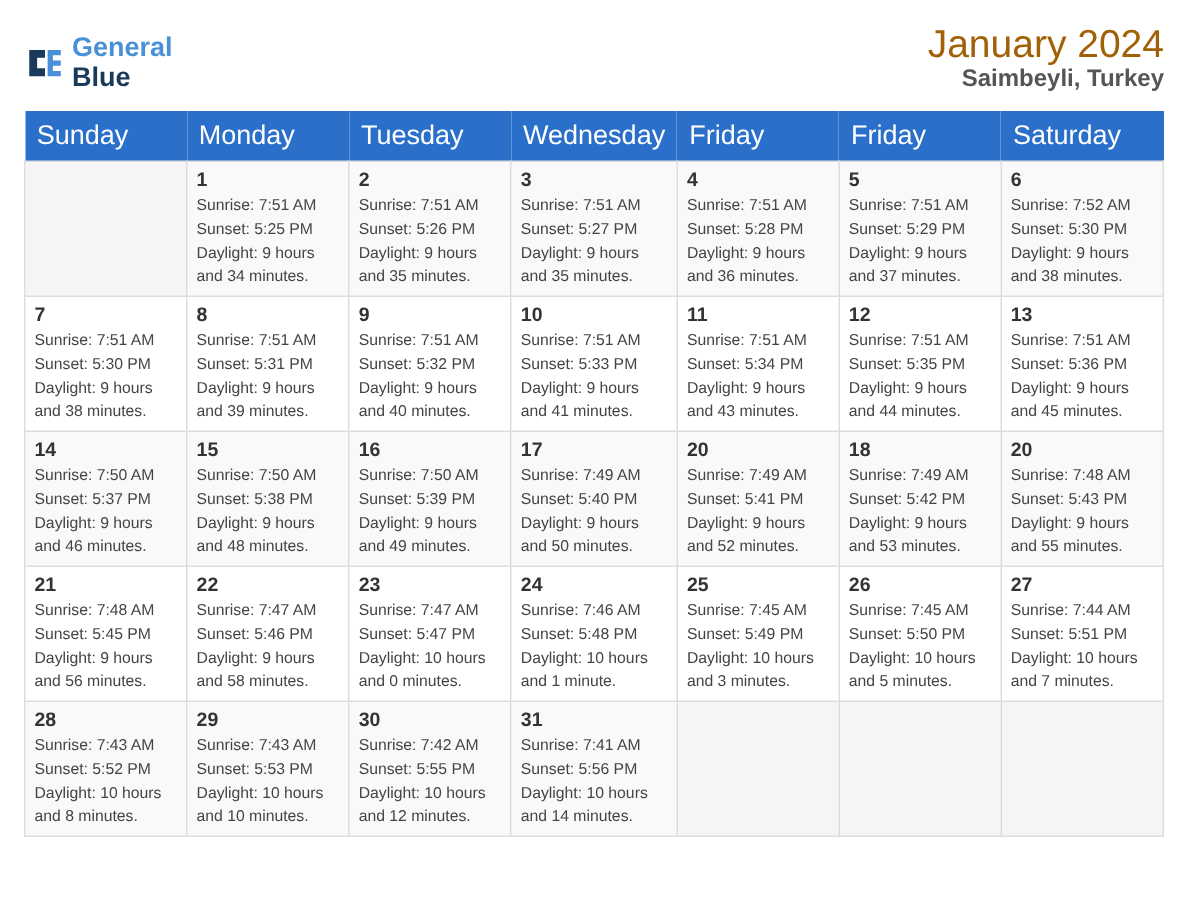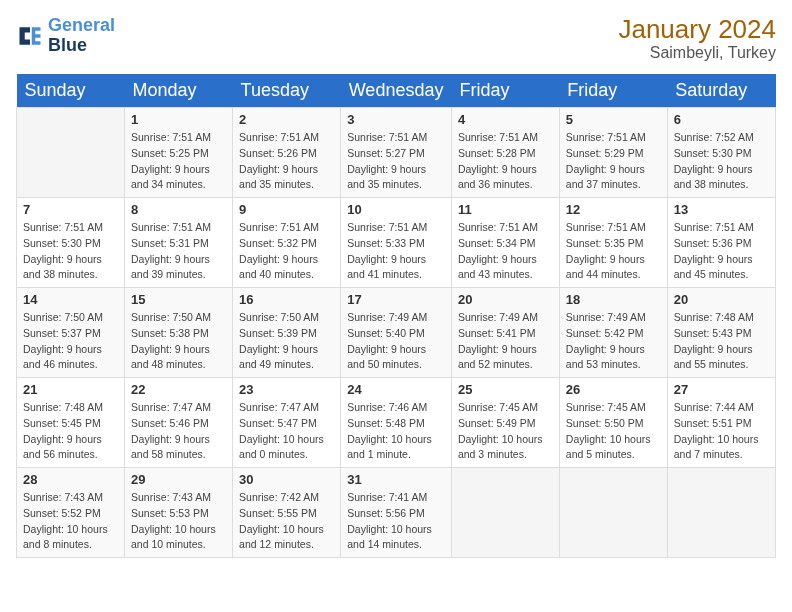--- a/index.html
+++ b/index.html
@@ -6,21 +6,21 @@
     body {
       font-family: Arial, sans-serif;
       background: #fff;
       width: 792px;
       min-height: 612px;
       padding: 16px;
     }
     .header {
       display: flex;
       justify-content: space-between;
-      align-items: flex-start;
+      align-items: flex-end;
       margin-bottom: 12px;
     }
     .logo {
       display: flex;
       align-items: center;
       gap: 4px;
     }
     .logo-text {
       font-size: 18px;
       font-weight: bold;
@@ -40,20 +40,21 @@
     .month-title {
       font-size: 26px;
       font-weight: 300;
       color: #a16207;
       line-height: 1;
     }
     .location-title {
       font-size: 16px;
       color: #555;
       margin-top: 2px;
+      font-weight: bold;
     }
     table {
       width: 100%;
       border-collapse: collapse;
       font-size: 11px;
     }
     thead tr th {
       background-color: #2a6fc9;
       color: #fff;
       padding: 6px 8px;

